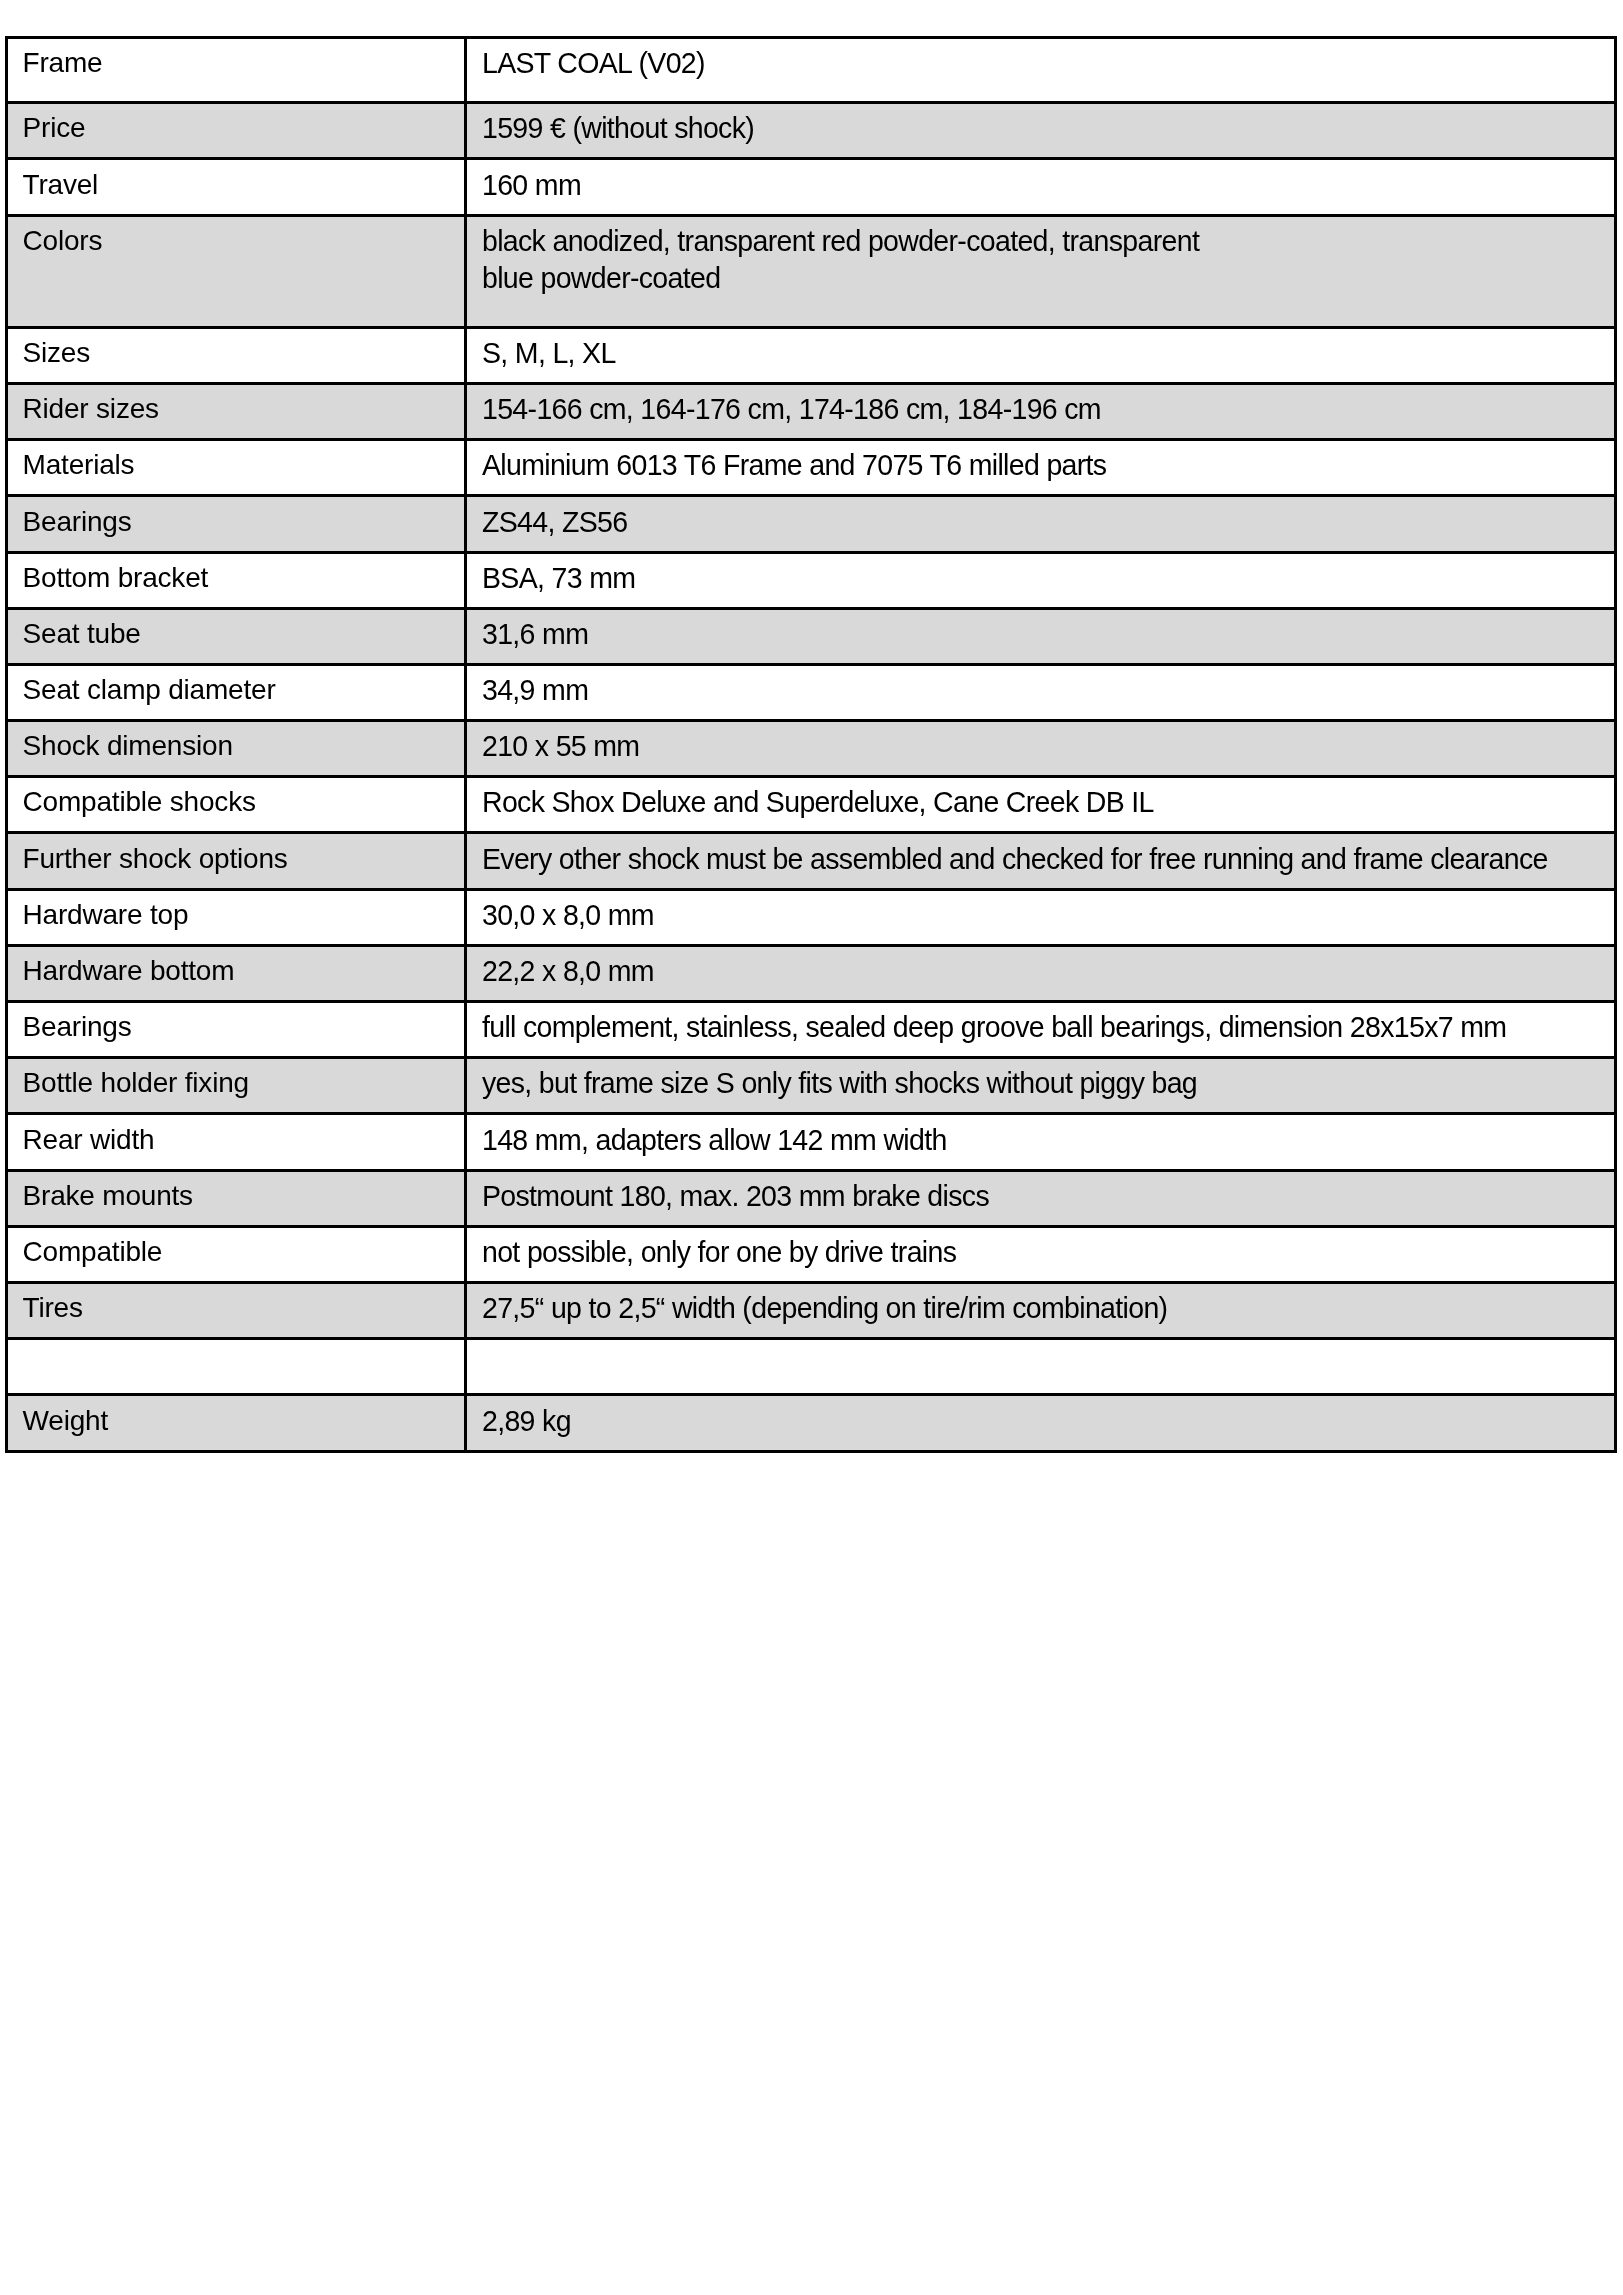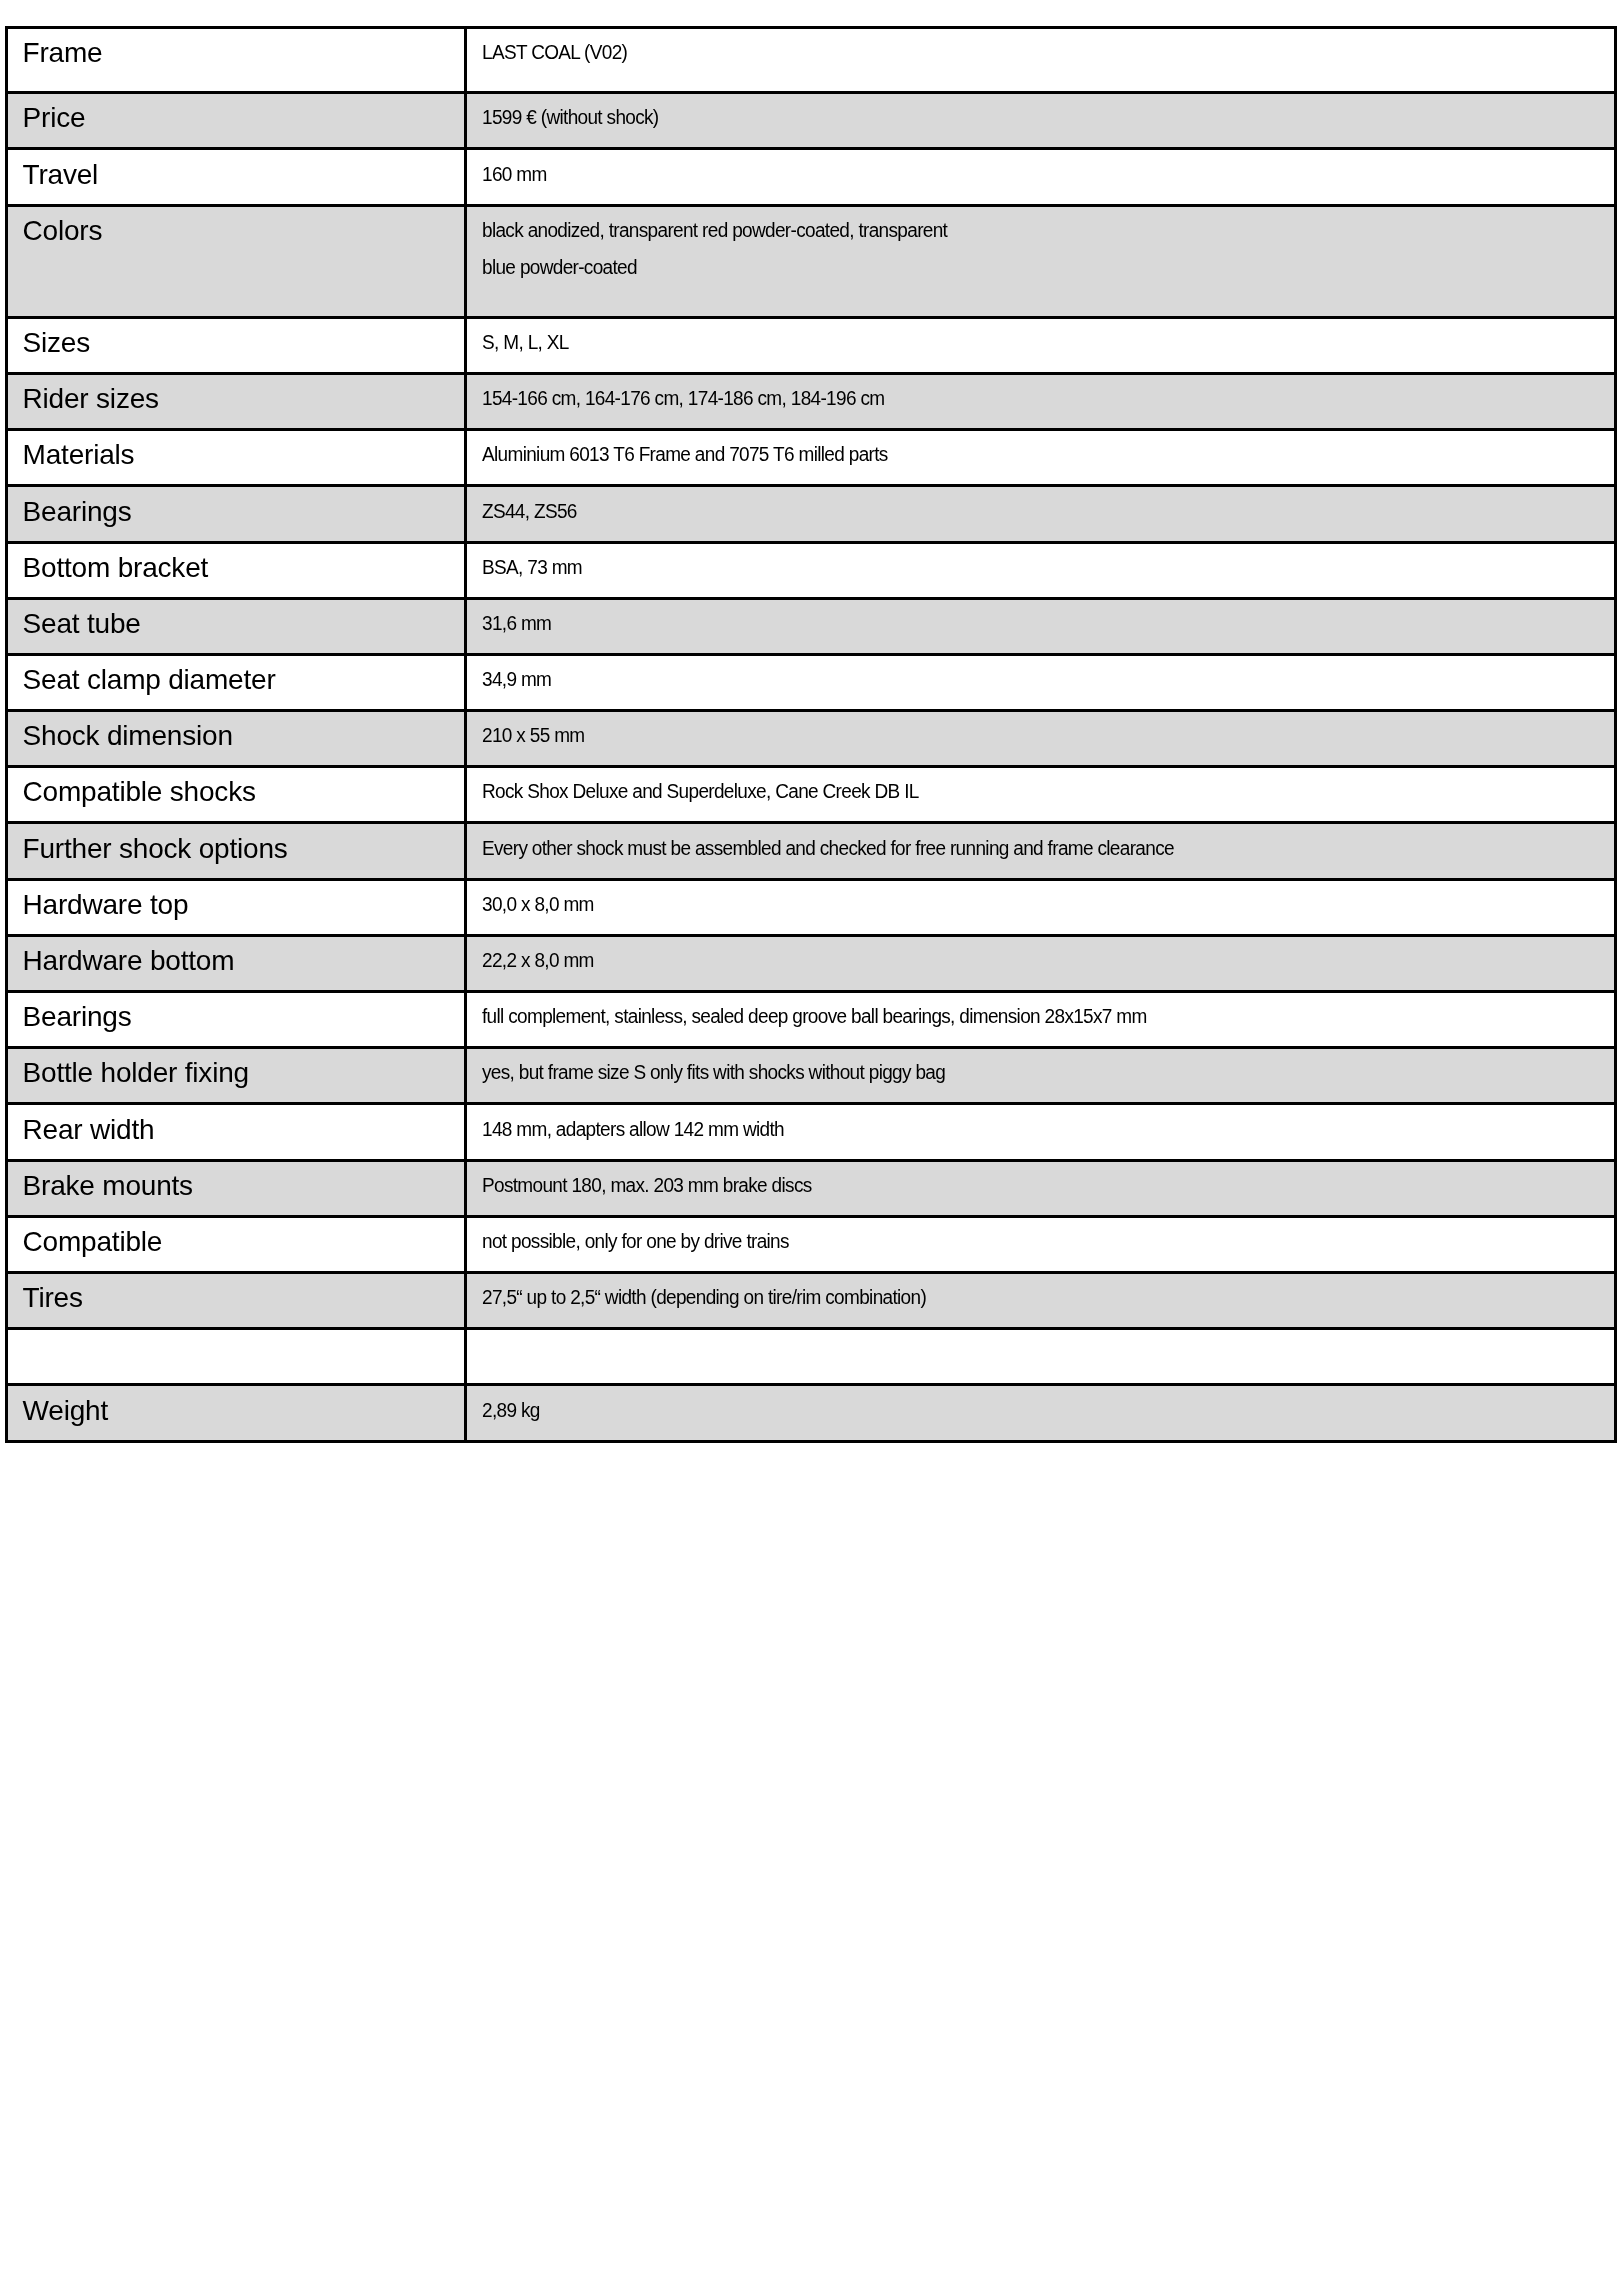--- a/index.html
+++ b/index.html
@@ -10,21 +10,21 @@
   body {
     width: 1623px;
     height: 2295px;
     position: relative;
     font-family: "Liberation Sans", sans-serif;
     color: #000000;
   }
   table.spec-table {
     position: absolute;
     left: 5.2px;
-    top: 26px;
+    top: 36px;
     width: 1612px;
     border-collapse: collapse;
     table-layout: fixed;
   }
   td {
     border: 3.3px solid #000000;
     vertical-align: top;
     padding: 5.2px 11.8px 0 14.4px;
     height: 48px;
     overflow: hidden;
@@ -32,21 +32,21 @@
   tr:first-child td { height: 57px; }
   tr.tall td { height: 104px; }
   tr:nth-child(even) td { background: #d9d9d9; }
   tr:nth-child(odd) td { background: #ffffff; }
   td.label-cell {
     font-size: 28px;
     line-height: 37px;
     letter-spacing: -0.2px;
   }
   td.value-cell {
-    font-size: 20px;
+    font-size: 30px;
     line-height: 37px;
   }
   .cell-text {
     white-space: pre;
     display: inline-block;
   }
   td.value-cell .cell-text {
     letter-spacing: -0.7px;
     transform: scaleX(0.95);
     transform-origin: 0 0;

